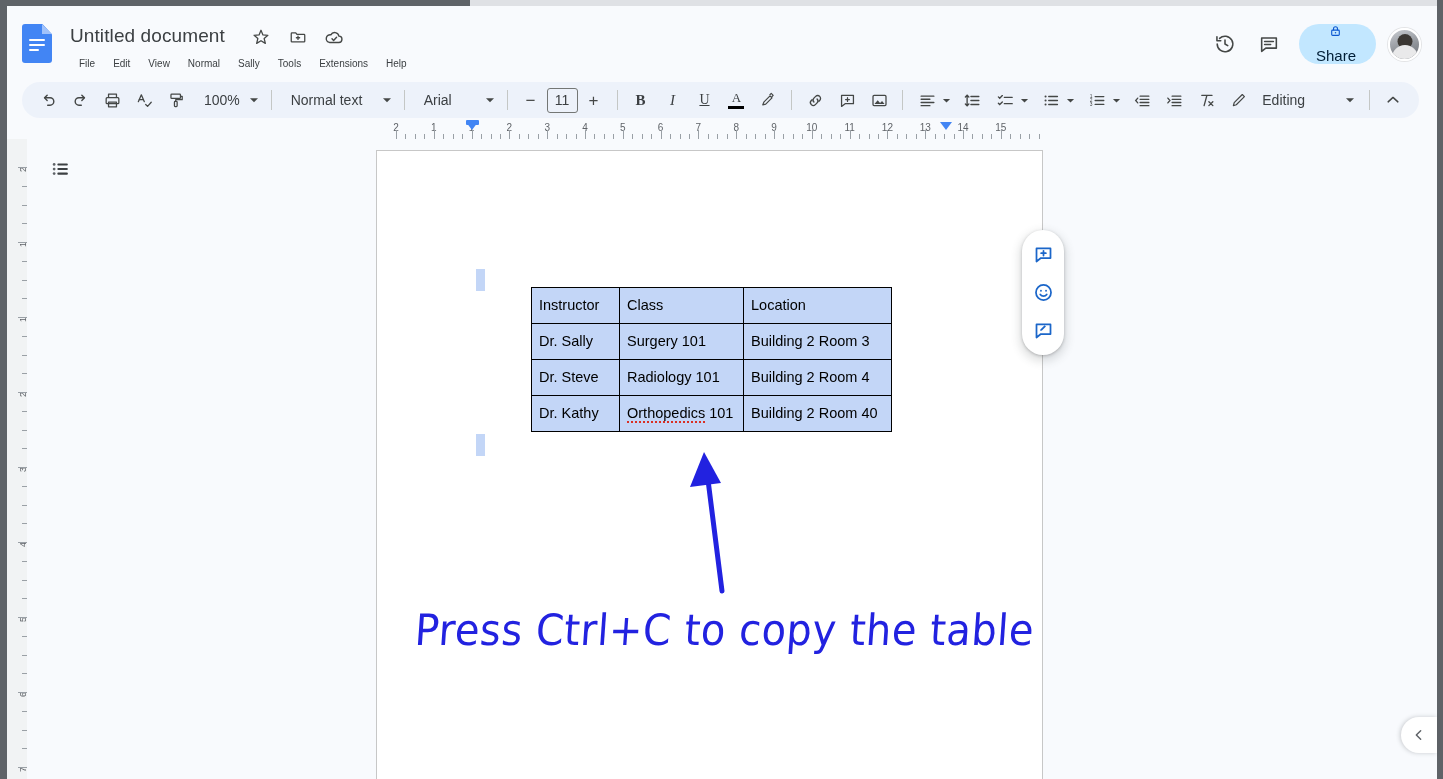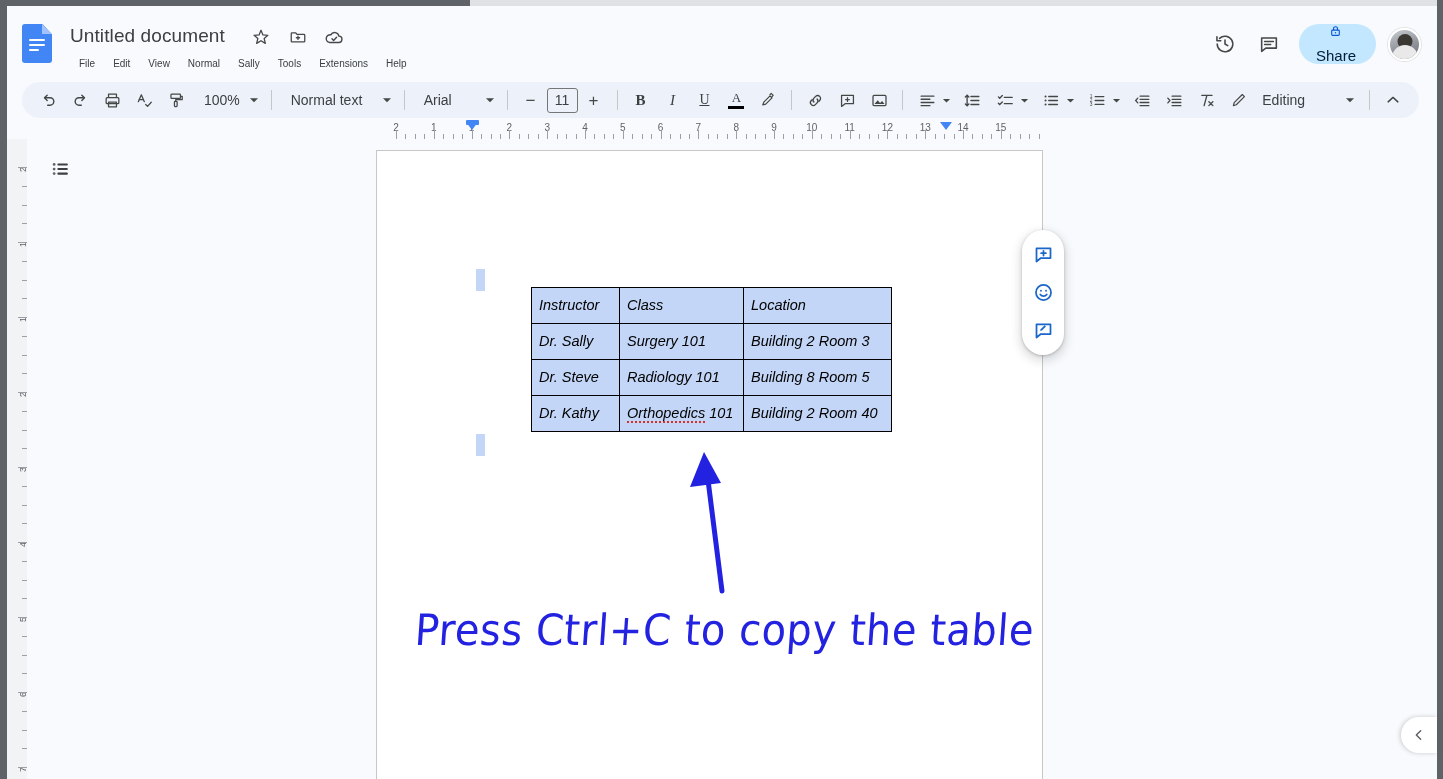--- a/index.html
+++ b/index.html
@@ -130,21 +130,21 @@
 
   
   .page {
     position:absolute; top:150px; left:376px; width:667px; height:629px;
     background:#fff; border:1px solid #c7c7c7; border-bottom:none;
   }
   .sel-block { position:absolute; background:#c3d6f7; }
 
   table.doctable {
     position:absolute; left:154px; top:136px;
-    border-collapse:collapse; table-layout:fixed;font-style:italic;
+    border-collapse:collapse; table-layout:fixed;
   }
   table.doctable td {
     border:1px solid #000; background:#c3d6f7;
     font-family:"Liberation Sans", sans-serif;
     font-size:14.5px; color:#000; padding: 6px 6px 7px 7px;
     height:36px; vertical-align:middle; white-space:nowrap;
   }
   td.c0 { width:88px; }
   td.c1 { width:124px; }
   td.c2 { width:148px; }
@@ -657,21 +657,21 @@
         <td class="c2">Location</td>
       </tr>
       <tr>
         <td class="c0">Dr. Sally</td>
         <td class="c1">Surgery 101</td>
         <td class="c2">Building 2 Room 3</td>
       </tr>
       <tr>
         <td class="c0">Dr. Steve</td>
         <td class="c1">Radiology 101</td>
-        <td class="c2">Building 8 Room 5</td>
+        <td class="c2">Building 2 Room 4</td>
       </tr>
       <tr>
         <td class="c0">Dr. Kathy</td>
         <td class="c1"><span class="misspell">Orthopedics</span> 101</td>
         <td class="c2">Building 2 Room 40</td>
       </tr>
     </tbody>
       </table>
   </div>
 

